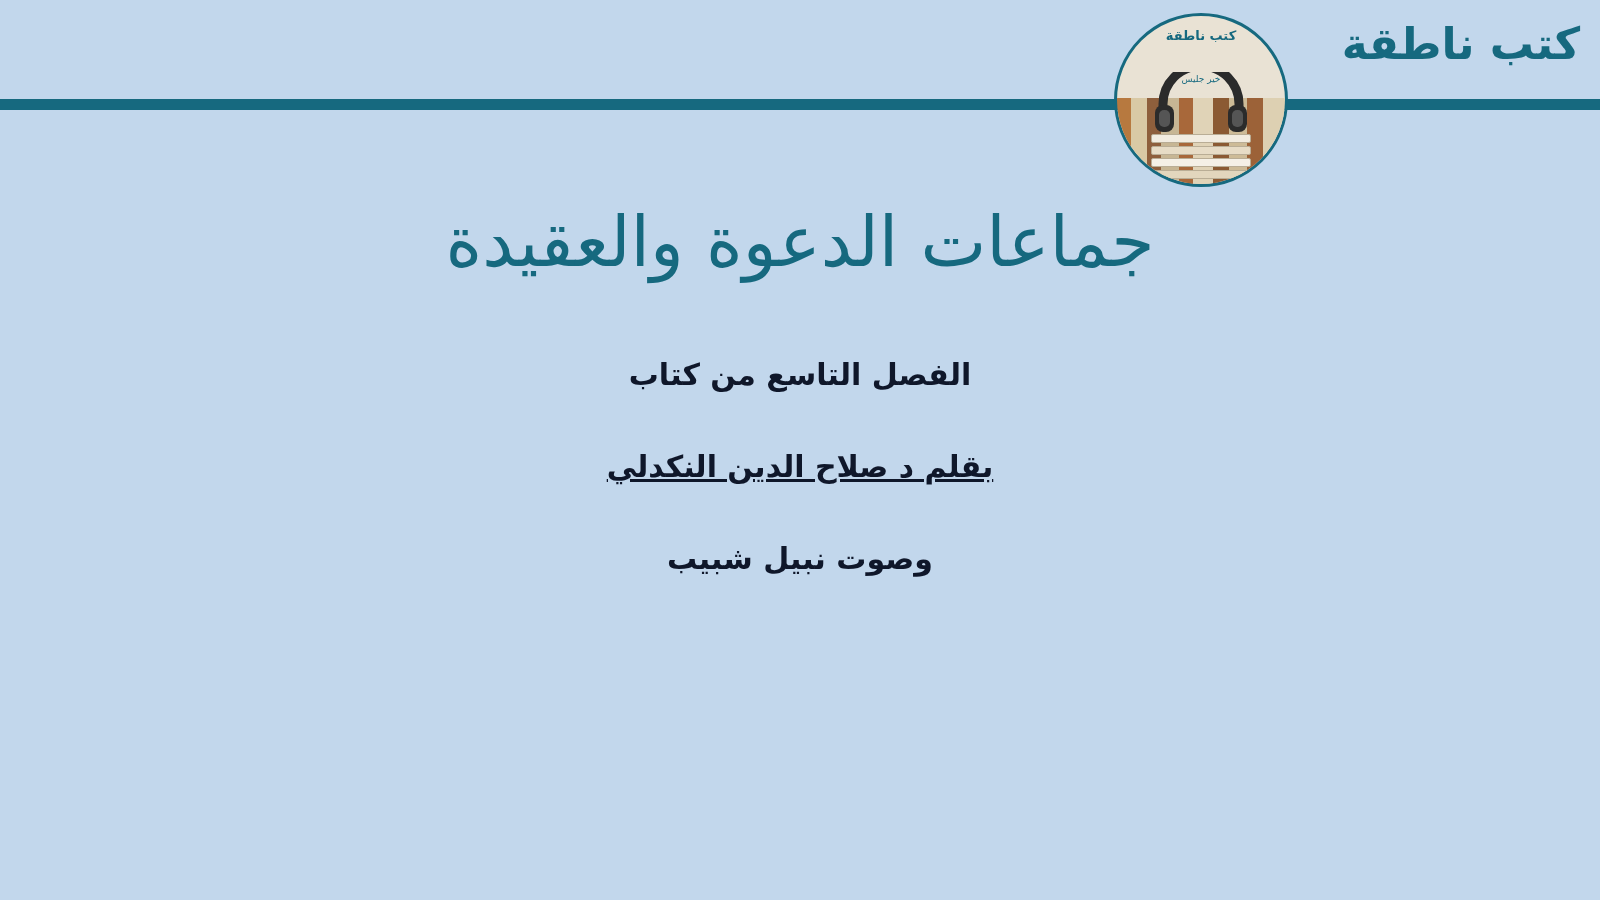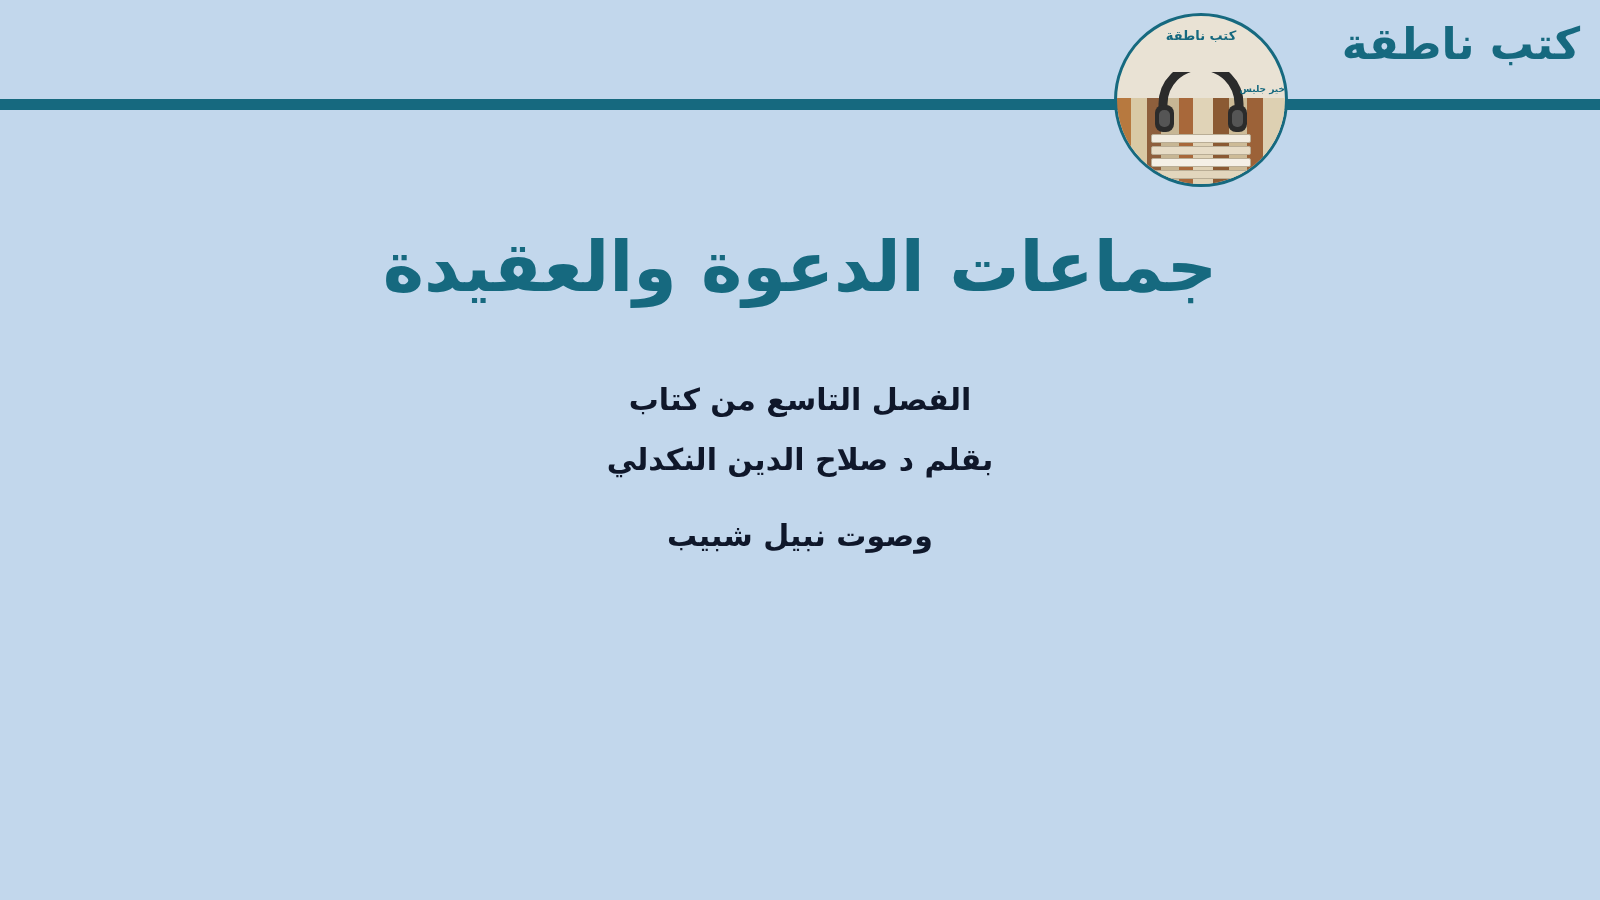--- a/index.html
+++ b/index.html
@@ -71,25 +71,26 @@
     left: 0;
     width: 100%;
     text-align: center;
     font-size: 13px;
     font-weight: bold;
     color: #16697f;
     z-index: 6;
   }
   .logo-badge .logo-sub {
     position: absolute;
-    top: 68px;
+    top: 58px;
     left: 0;
     width: 100%;
+    text-align: center;
     font-size: 9px;
-    font-weight: bold;
+    font-weight: normal;
     color: #16697f;
     z-index: 6;
   }
   
   .logo-shelf {
     position: absolute;
     bottom: 0;
     left: 0;
     width: 100%;
     height: 86px;
@@ -139,36 +140,36 @@
   
   .slide-body {
     position: absolute;
     top: 112px;
     left: 0;
     width: 1600px;
     height: 788px;
     text-align: center;
   }
   .slide-title {
-    margin-top: 117px;
+    margin-top: 92px;
     font-size: 70px;
-    font-weight: bold;
+    font-weight: normal;
     color: #16697f;
     line-height: 1.1;
   }
   .slide-line {
     font-size: 30px;
     font-weight: bold;
     color: #0f172a;
     line-height: 1.2;
   }
   .line-1 { margin-top: 76px; }
   .line-2 { margin-top: 56px; }
-  .line-3 { margin-top: 24px; }
-  .line-4 { margin-top: 40px; }
+  .line-3 { margin-top: 56px; text-decoration: underline; }
+  .line-4 { margin-top: 56px; }
 </style>
 </head>
 <body>
 
 <div class="header">
 
   <div class="brand-name">كتب ناطقة</div>
 
 
   <div class="logo-badge">

